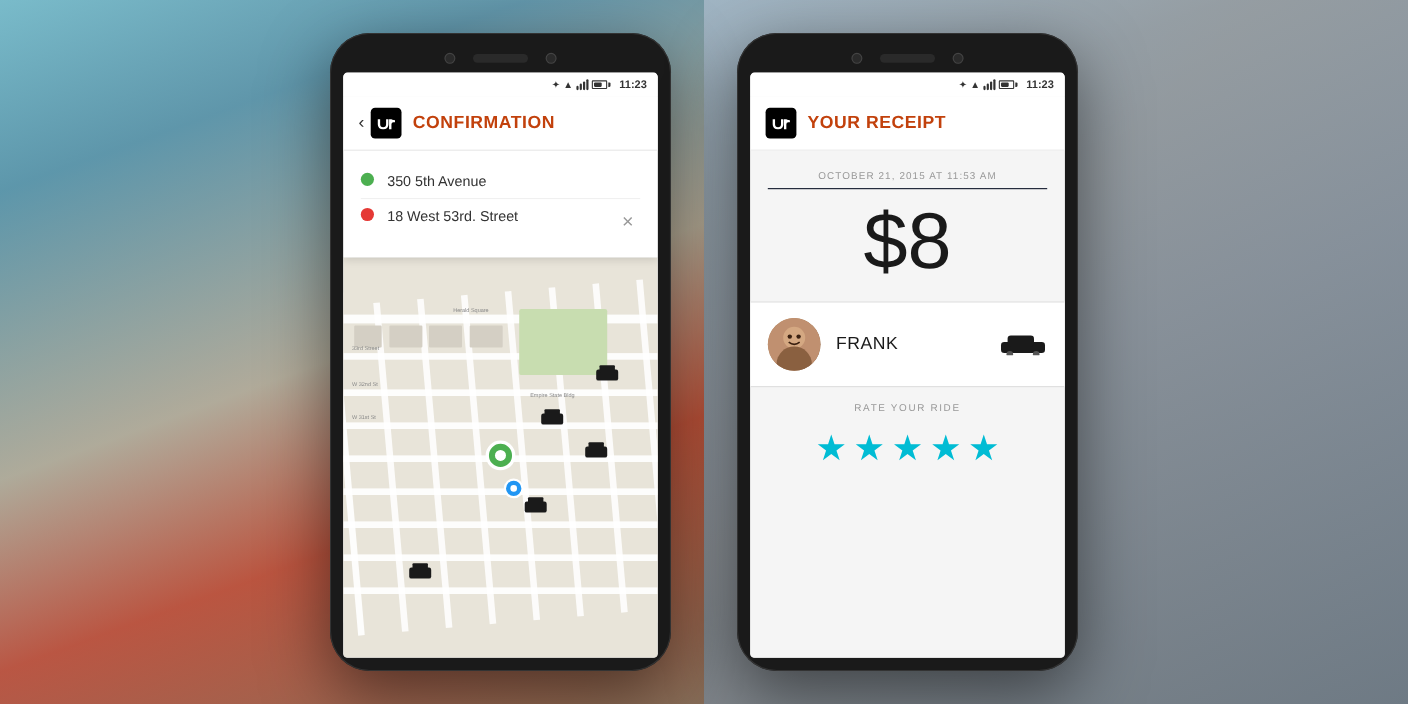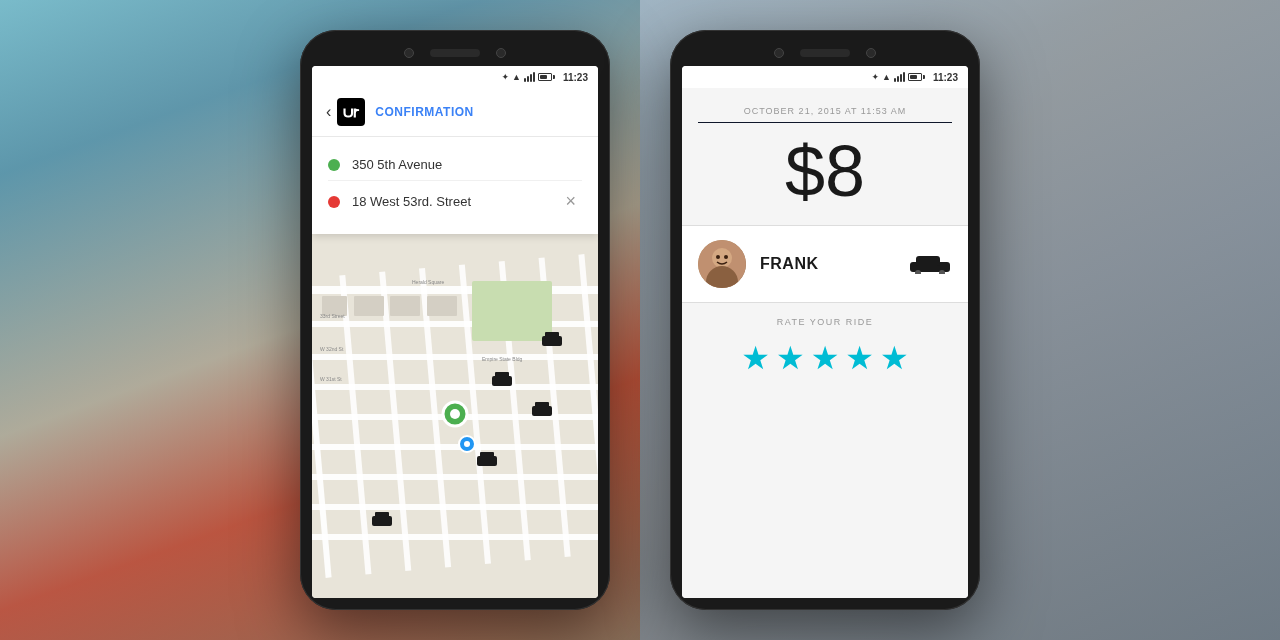--- a/index.html
+++ b/index.html
@@ -182,23 +182,23 @@
     }
 
     .back-arrow {
       font-size: 16px;
       color: #333;
       margin-right: -4px;
       cursor: pointer;
     }
 
     .header-title {
-      font-size: 12px;
+      font-size: 16px;
       font-weight: 700;
-      color: #3b82f6;
+      color: #c2410c;
       letter-spacing: 0.5px;
       text-transform: uppercase;
     }
 
     
     .screen-confirmation {
       display: flex;
       flex-direction: column;
       flex: 1;
       overflow: hidden;
@@ -208,21 +208,21 @@
       background: #fff;
       margin: 0;
       padding: 12px 16px;
       box-shadow: 0 2px 8px rgba(0,0,0,0.15);
       z-index: 2;
       flex-shrink: 0;
     }
 
     .location-row {
       display: flex;
-      align-items: center;
+      align-items: flex-start;
       gap: 12px;
       padding: 8px 0;
     }
 
     .location-row + .location-row {
       border-top: 1px solid #f0f0f0;
     }
 
     .location-dot {
       width: 12px;
@@ -311,21 +311,21 @@
       overflow: hidden;
       flex-shrink: 0;
       display: flex;
       align-items: flex-end;
       justify-content: center;
     }
 
     .driver-name {
       flex: 1;
       font-size: 16px;
-      font-weight: 700;
+      font-weight: 400;
       color: #1a1a1a;
       margin-left: 14px;
       letter-spacing: 0.5px;
     }
 
     .rating-section {
       flex: 1;
       display: flex;
       flex-direction: column;
       align-items: center;
@@ -497,20 +497,30 @@
           <div class="icon-battery">
             <div class="battery-body">
                 <div class="battery-fill"></div>
               </div>
             <div class="battery-tip"></div>
           </div>
         </div>
         <span class="status-time">11:23</span>
       </div>
 
+      <div class="app-header">
+        <div class="uber-logo">
+          <svg width="18" height="18" viewBox="0 0 100 100">
+            <rect width="100" height="100" fill="#000"></rect>
+            <path d="M20 30 L20 55 Q20 70 35 70 Q50 70 50 55 L50 30 L62 30 L62 55 Q62 80 35 80 Q8 80 8 55 L8 30 Z" fill="#fff"></path>
+            <path d="M65 30 L65 80 L77 80 L77 55 Q77 45 87 45 L95 45 L95 35 Q77 32 77 30 Z" fill="#fff"></path>
+          </svg>
+        </div>
+        <span class="header-title">YOUR RECEIPT</span>
+      </div>
 
       <div class="screen-receipt">
         <div class="receipt-date">OCTOBER 21, 2015 AT 11:53 AM</div>
         <div class="receipt-amount">$8</div>
 
         <div class="driver-card">
           <div class="driver-avatar">
 
             <svg width="48" height="48" viewBox="0 0 48 48">
               <circle cx="24" cy="24" r="24" fill="#c09070"></circle>

